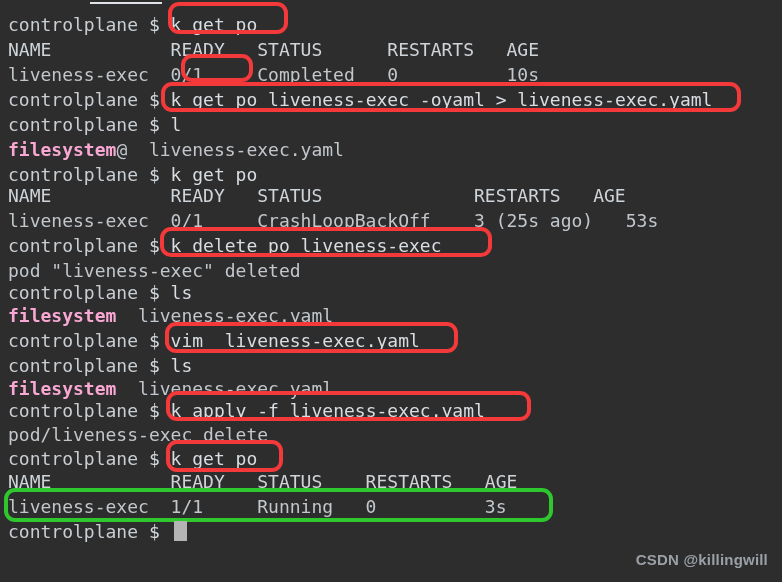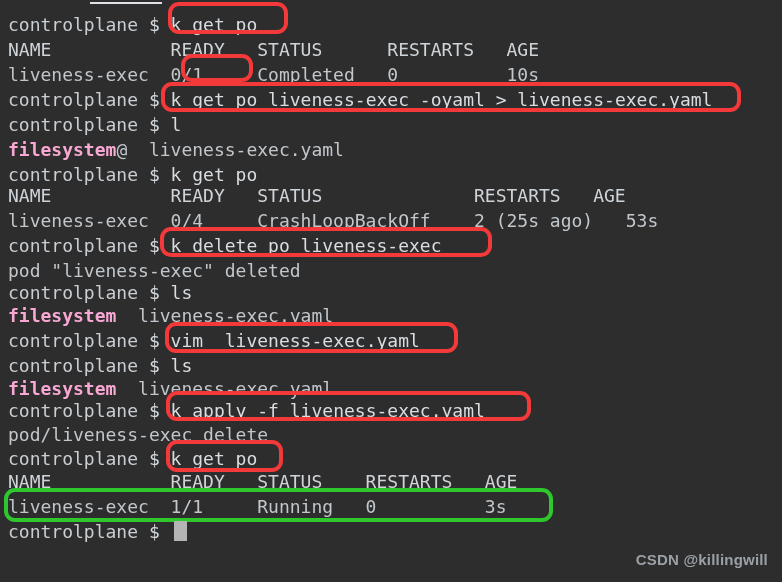--- a/index.html
+++ b/index.html
@@ -77,21 +77,21 @@
 
   <div id="lines-container">
       <div class="line" style="top: 12px;"><span class="host">controlplane</span> <span class="prompt">$</span> <span class="cmd">k get po</span></div>
       <div class="line" style="top: 37px;"><span class="hdr">NAME           READY   STATUS      RESTARTS   AGE</span></div>
       <div class="line" style="top: 62px; text-align: center;"><span class="out">liveness-exec  0/1     Completed   0          10s</span></div>
       <div class="line" style="top: 87px;"><span class="host">controlplane</span> <span class="prompt">$</span> <span class="cmd">k get po liveness-exec -oyaml &gt; liveness-exec.yaml</span></div>
       <div class="line" style="top: 112px;"><span class="host">controlplane</span> <span class="prompt">$</span> <span class="cmd">l</span></div>
       <div class="line" style="top: 137px;"><span class="dir">filesystem</span><span class="at">@</span><span class="out">  liveness-exec.yaml</span></div>
       <div class="line" style="top: 162px;"><span class="host">controlplane</span> <span class="prompt">$</span> <span class="cmd">k get po</span></div>
       <div class="line" style="top: 183px;"><span class="hdr">NAME           READY   STATUS              RESTARTS   AGE</span></div>
-      <div class="line" style="top: 208px;"><span class="out">liveness-exec  0/4     CrashLoopBackOff    2 (25s ago)   53s</span></div>
+      <div class="line" style="top: 208px;"><span class="out">liveness-exec  0/1     CrashLoopBackOff    3 (25s ago)   53s</span></div>
       <div class="line" style="top: 233px;"><span class="host">controlplane</span> <span class="prompt">$</span> <span class="cmd">k delete po liveness-exec</span></div>
       <div class="line" style="top: 258px;"><span class="out">pod "liveness-exec" deleted</span></div>
       <div class="line" style="top: 280px;"><span class="host">controlplane</span> <span class="prompt">$</span> <span class="cmd">ls</span></div>
       <div class="line" style="top: 303px;"><span class="dir">filesystem</span><span class="at"></span><span class="out">  liveness-exec.yaml</span></div>
       <div class="line" style="top: 328px;"><span class="host">controlplane</span> <span class="prompt">$</span> <span class="cmd">vim  liveness-exec.yaml</span></div>
       <div class="line" style="top: 353px;"><span class="host">controlplane</span> <span class="prompt">$</span> <span class="cmd">ls</span></div>
       <div class="line" style="top: 376px;"><span class="dir">filesystem</span><span class="at"></span><span class="out">  liveness-exec.yaml</span></div>
       <div class="line" style="top: 398px;"><span class="host">controlplane</span> <span class="prompt">$</span> <span class="cmd">k apply -f liveness-exec.yaml</span></div>
       <div class="line" style="top: 422px;"><span class="out">pod/liveness-exec delete</span></div>
       <div class="line" style="top: 446px;"><span class="host">controlplane</span> <span class="prompt">$</span> <span class="cmd">k get po</span></div>

